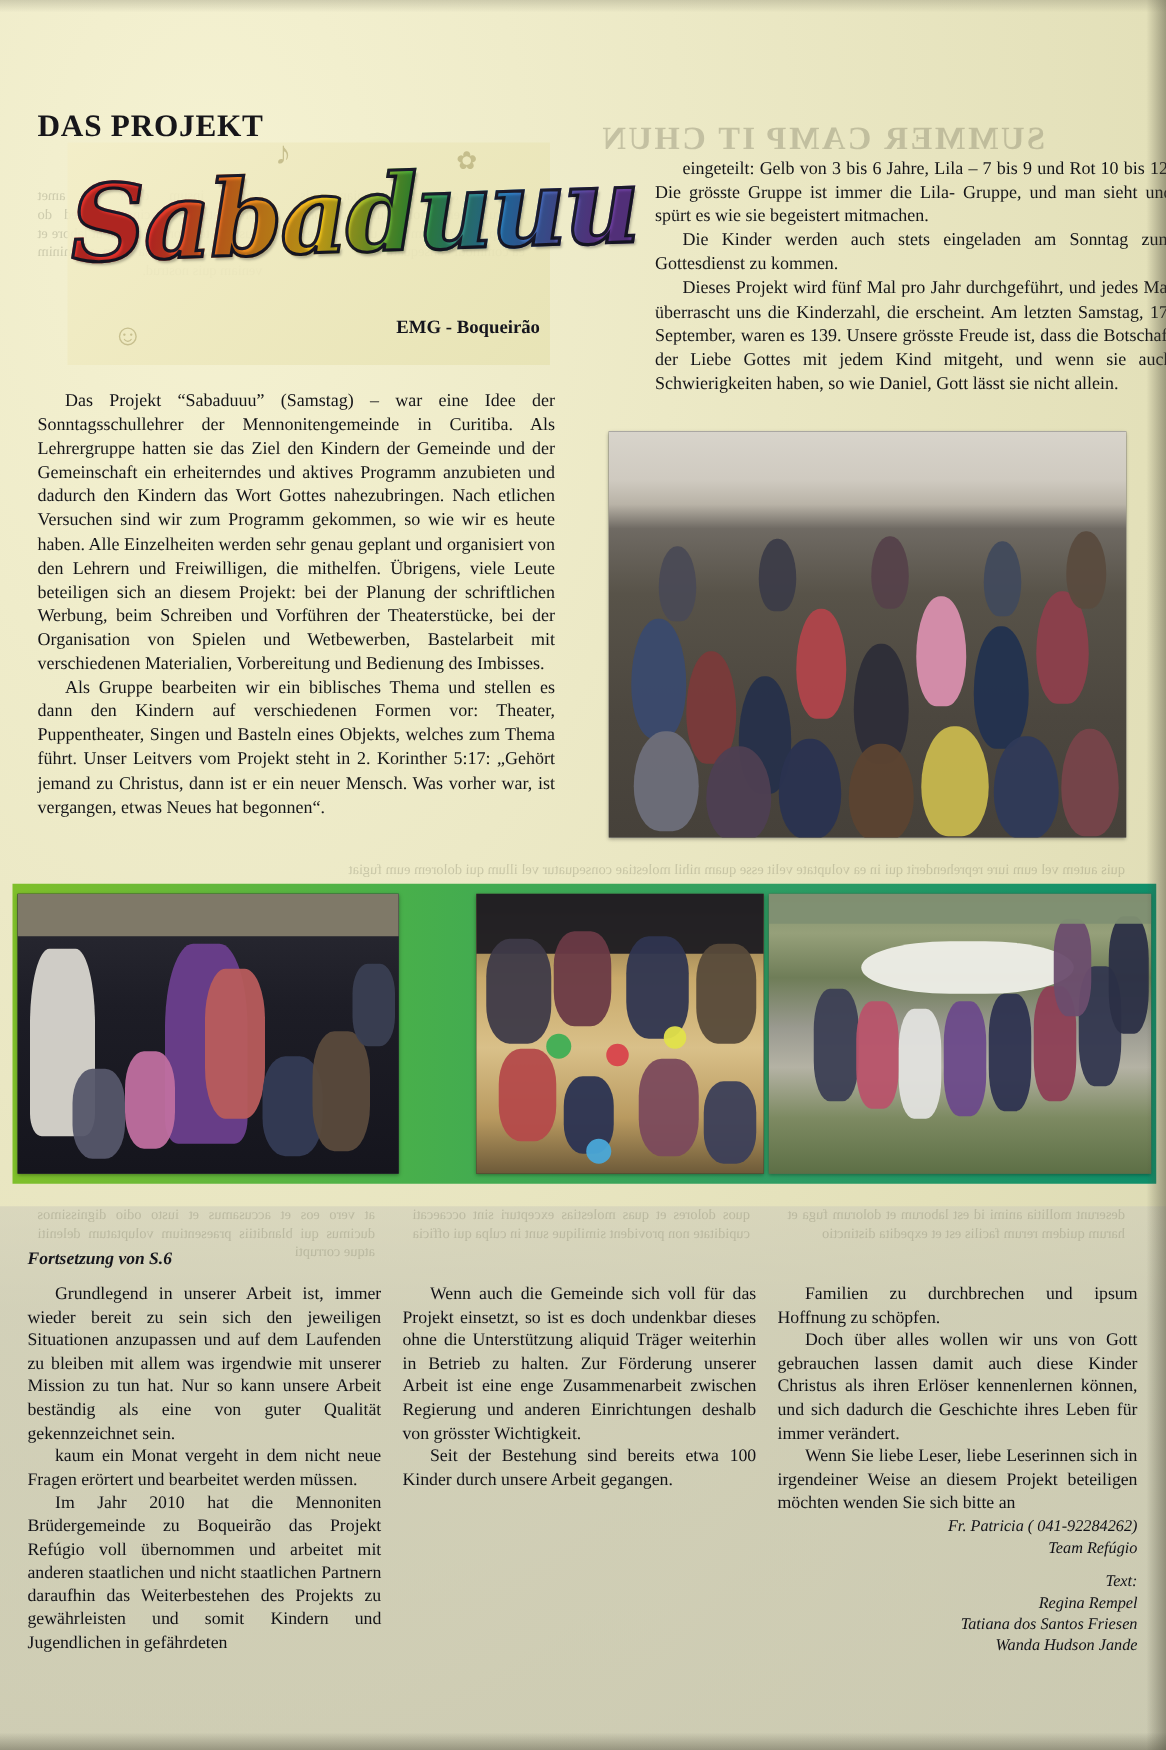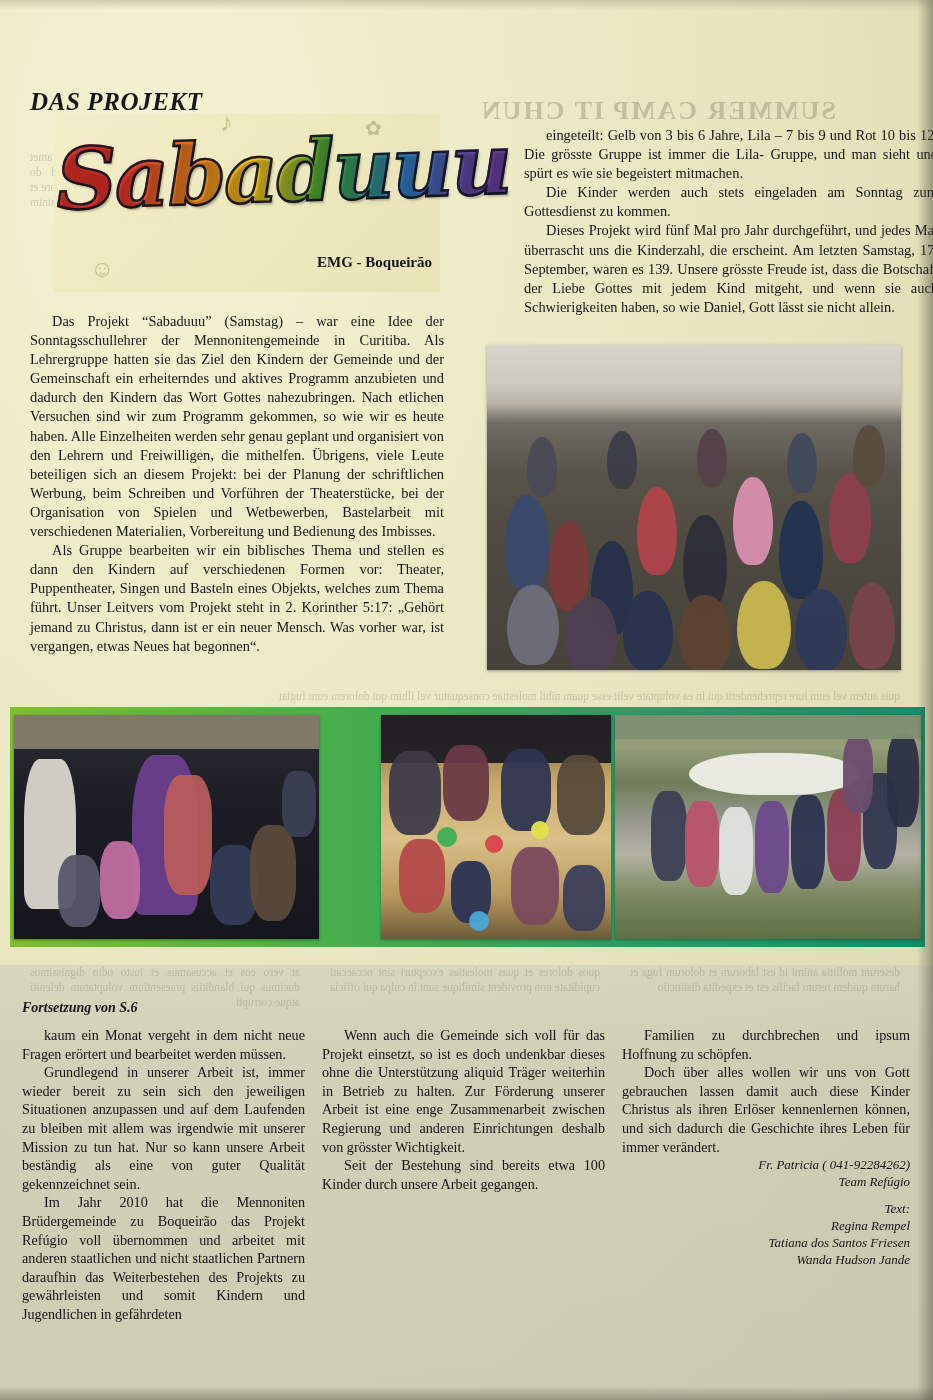--- a/index.html
+++ b/index.html
@@ -107,21 +107,20 @@
   #das-projekt {
     position: absolute;
     left: 0px;
     top: 0px;
     font-family: "Liberation Serif", serif;
     font-weight: bold;
     font-size: 25px;
     letter-spacing: 0.6px;
     color: #17161a;
     z-index: 6;
-    font-style: italic;
   }
   #sabaduuu-word {
     position: absolute;
     left: 26px;
     top: 36px;
     font-family: "DejaVu Serif", serif;
     font-style: italic;
     font-weight: bold;
     font-size: 84px;
     line-height: 96px;
@@ -399,33 +398,34 @@
     <div class="blob" style="left:212px;top:74px; width:34px; height:92px; background:#8d3f55; border-radius:36%;"></div>
     <div class="blob" style="left:248px;top:58px; width:34px; height:96px; background:#33374f; border-radius:36%;"></div>
     <div class="blob" style="left:272px;top:18px; width:32px; height:94px; background:#2b2f46; border-radius:36%;"></div>
     <div class="blob" style="left:228px;top:20px; width:30px; height:78px; background:#6c4d6e; border-radius:36%;"></div>
     <div class="blob" style="left:0px;  top:0px;  width:306px; height:24px; background:#7f8f72; border-radius:0;"></div>
   </div>
 
   <div id="fortsetzung">Fortsetzung von S.6</div>
 
   <div class="bcol" id="bcol1">
+    <p>Grundlegend in unserer Arbeit ist, immer wieder bereit zu sein sich den jeweiligen Situationen anzupassen und auf dem Laufenden zu bleiben mit allem was irgendwie mit unserer Mission zu tun hat. Nur so kann unsere Arbeit beständig als eine von guter Qualität gekennzeichnet sein.</p>
     <p>kaum ein Monat vergeht in dem nicht neue Fragen erörtert und bearbeitet werden müssen.</p>
-    <p>Grundlegend in unserer Arbeit ist, immer wieder bereit zu sein sich den jeweiligen Situationen anzupassen und auf dem Laufenden zu bleiben mit allem was irgendwie mit unserer Mission zu tun hat. Nur so kann unsere Arbeit beständig als eine von guter Qualität gekennzeichnet sein.</p>
     <p>Im Jahr 2010 hat die Mennoniten Brüdergemeinde zu Boqueirão das Projekt Refúgio voll übernommen und arbeitet mit anderen staatlichen und nicht staatlichen Partnern daraufhin das Weiterbestehen des Projekts zu gewährleisten und somit Kindern und Jugendlichen in gefährdeten</p>
   </div>
 
   <div class="bcol" id="bcol2">
     <p>Wenn auch die Gemeinde sich voll für das Projekt einsetzt, so ist es doch undenkbar dieses ohne die Unterstützung aliquid Träger weiterhin in Betrieb zu halten. Zur Förderung unserer Arbeit ist eine enge Zusammenarbeit zwischen Regierung und anderen Einrichtungen deshalb von grösster Wichtigkeit.</p>
     <p>Seit der Bestehung sind bereits etwa 100 Kinder durch unsere Arbeit gegangen.</p>
   </div>
 
   <div class="bcol" id="bcol3">
     <p>Familien zu durchbrechen und ipsum Hoffnung zu schöpfen.</p>
     <p>Doch über alles wollen wir uns von Gott gebrauchen lassen damit auch diese Kinder Christus als ihren Erlöser kennenlernen können, und sich dadurch die Geschichte ihres Leben für immer verändert.</p>
+    <p>Wenn Sie liebe Leser, liebe Leserinnen sich in irgendeiner Weise an diesem Projekt beteiligen möchten wenden Sie sich bitte an</p>
     <p class="sig">Fr. Patricia ( 041-92284262)</p>
     <p class="sig">Team Refúgio</p>
     <div class="sig-block">
       <div>Text:</div>
       <div>Regina Rempel</div>
       <div>Tatiana dos Santos Friesen</div>
       <div>Wanda Hudson Jande</div>
     </div>
   </div>
 

